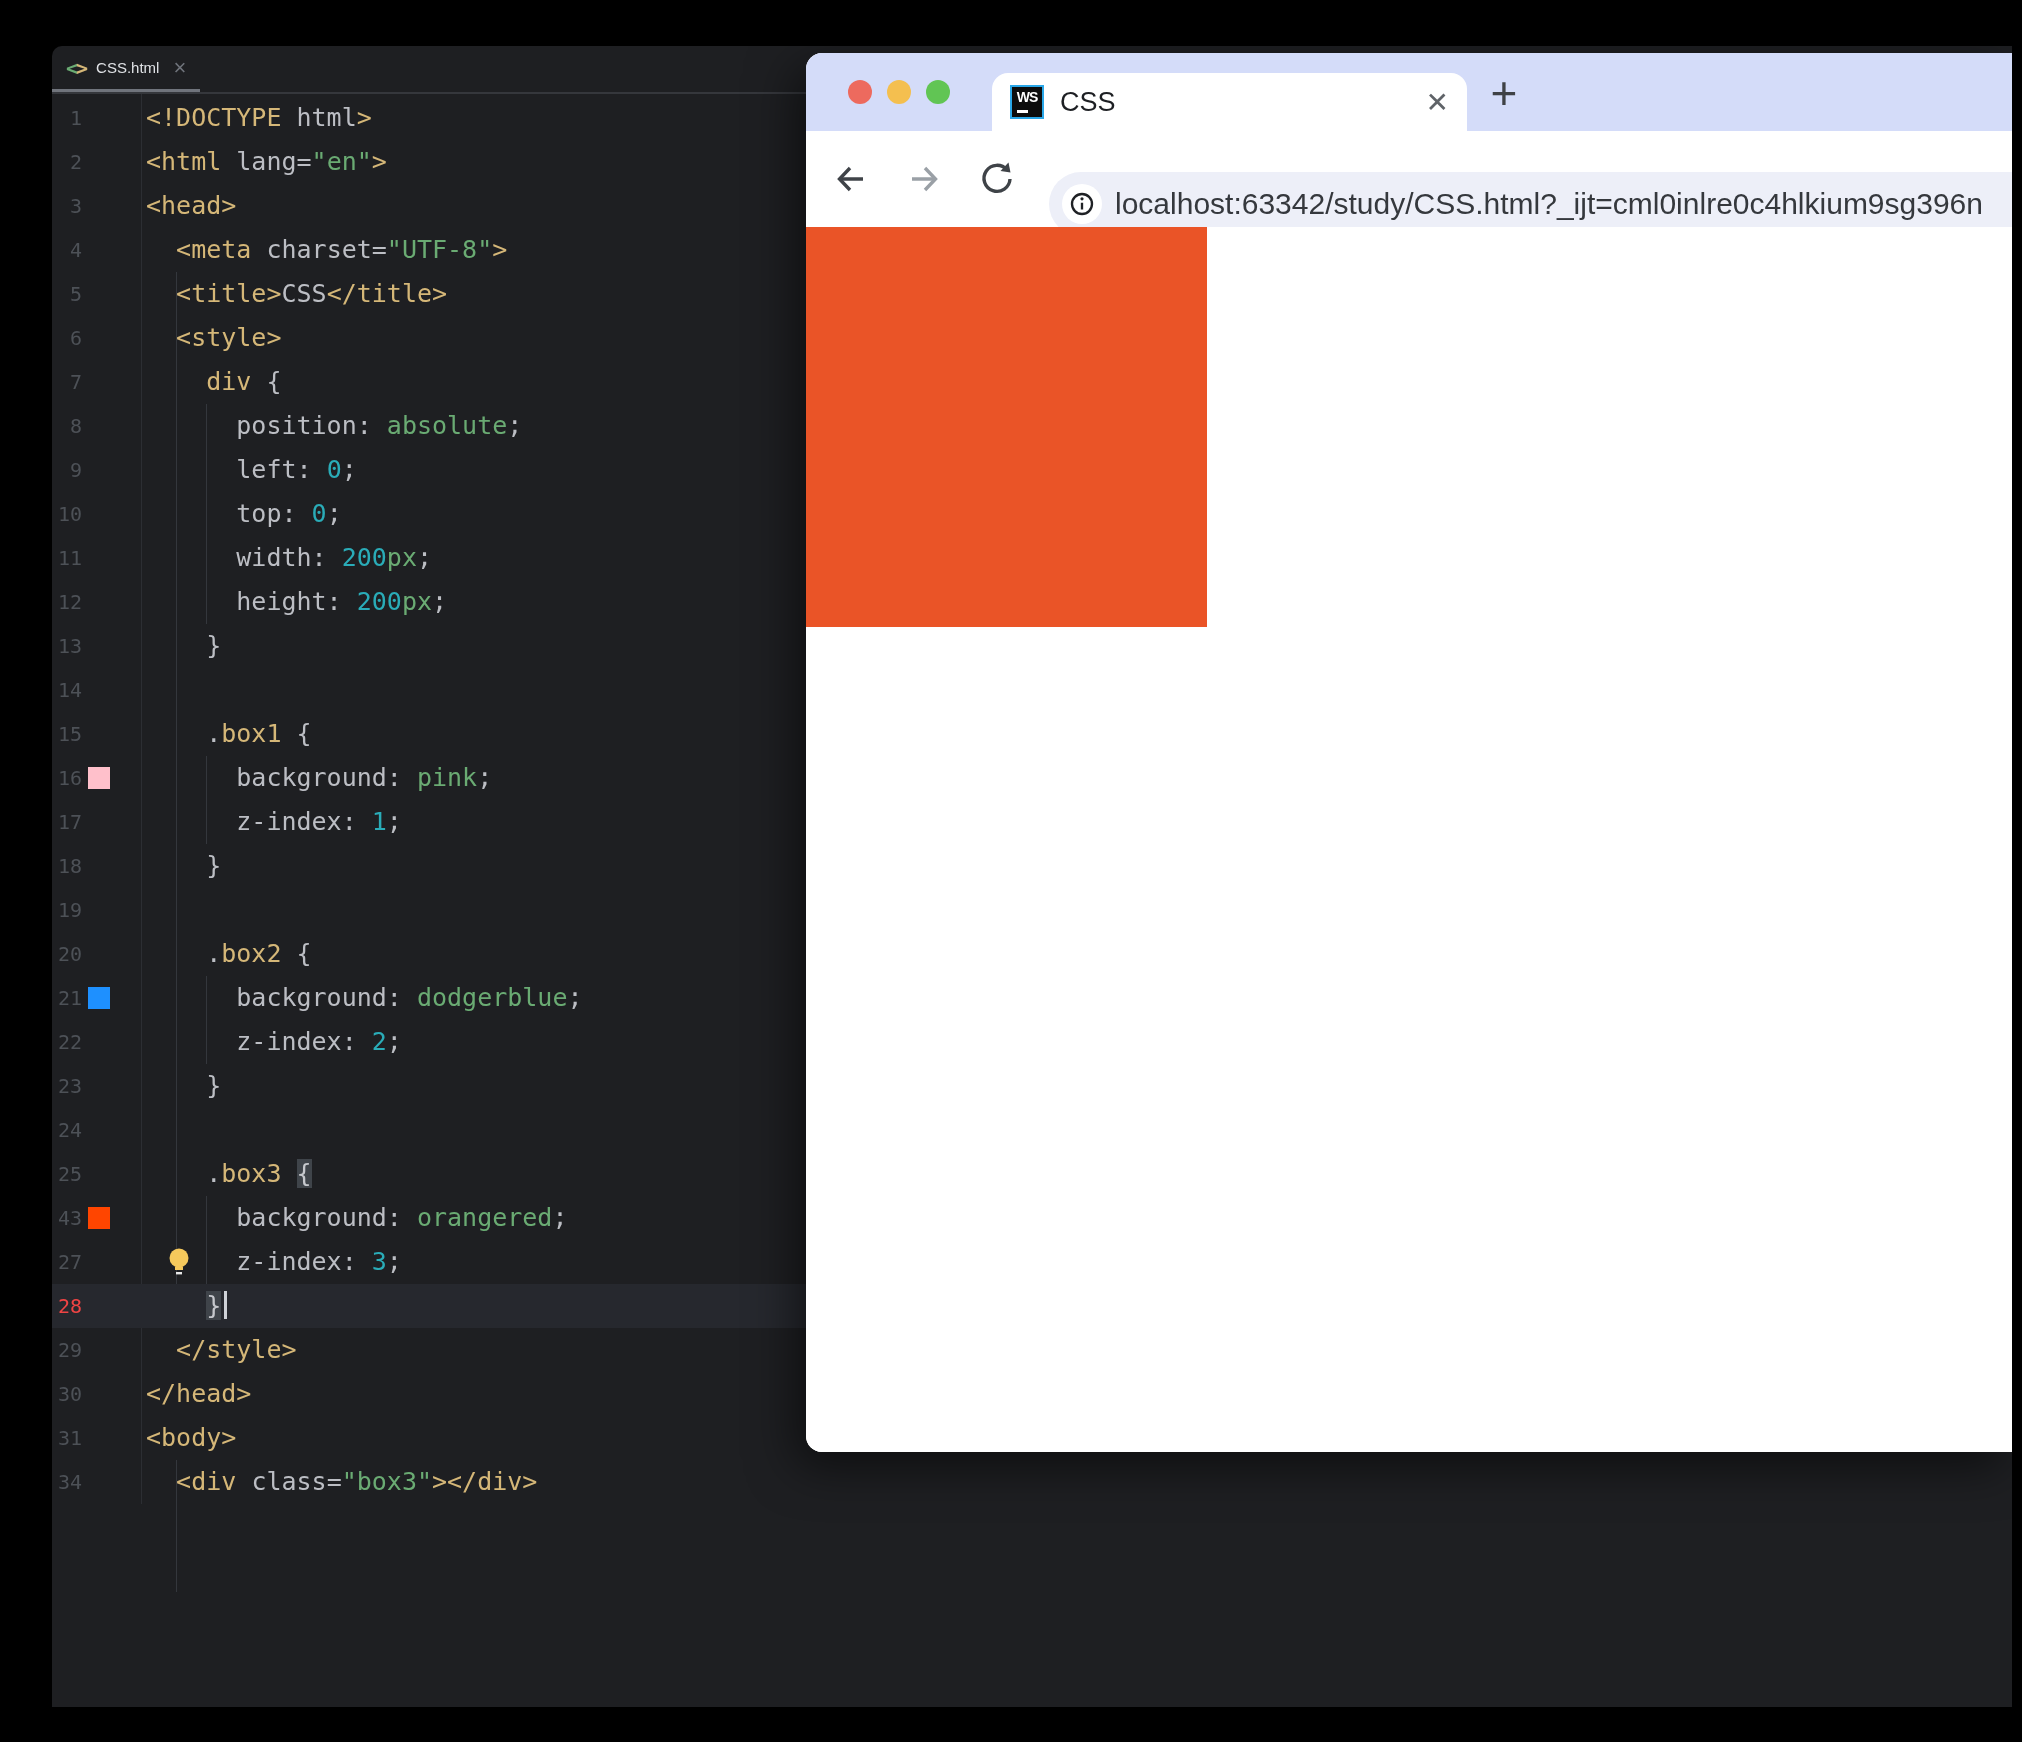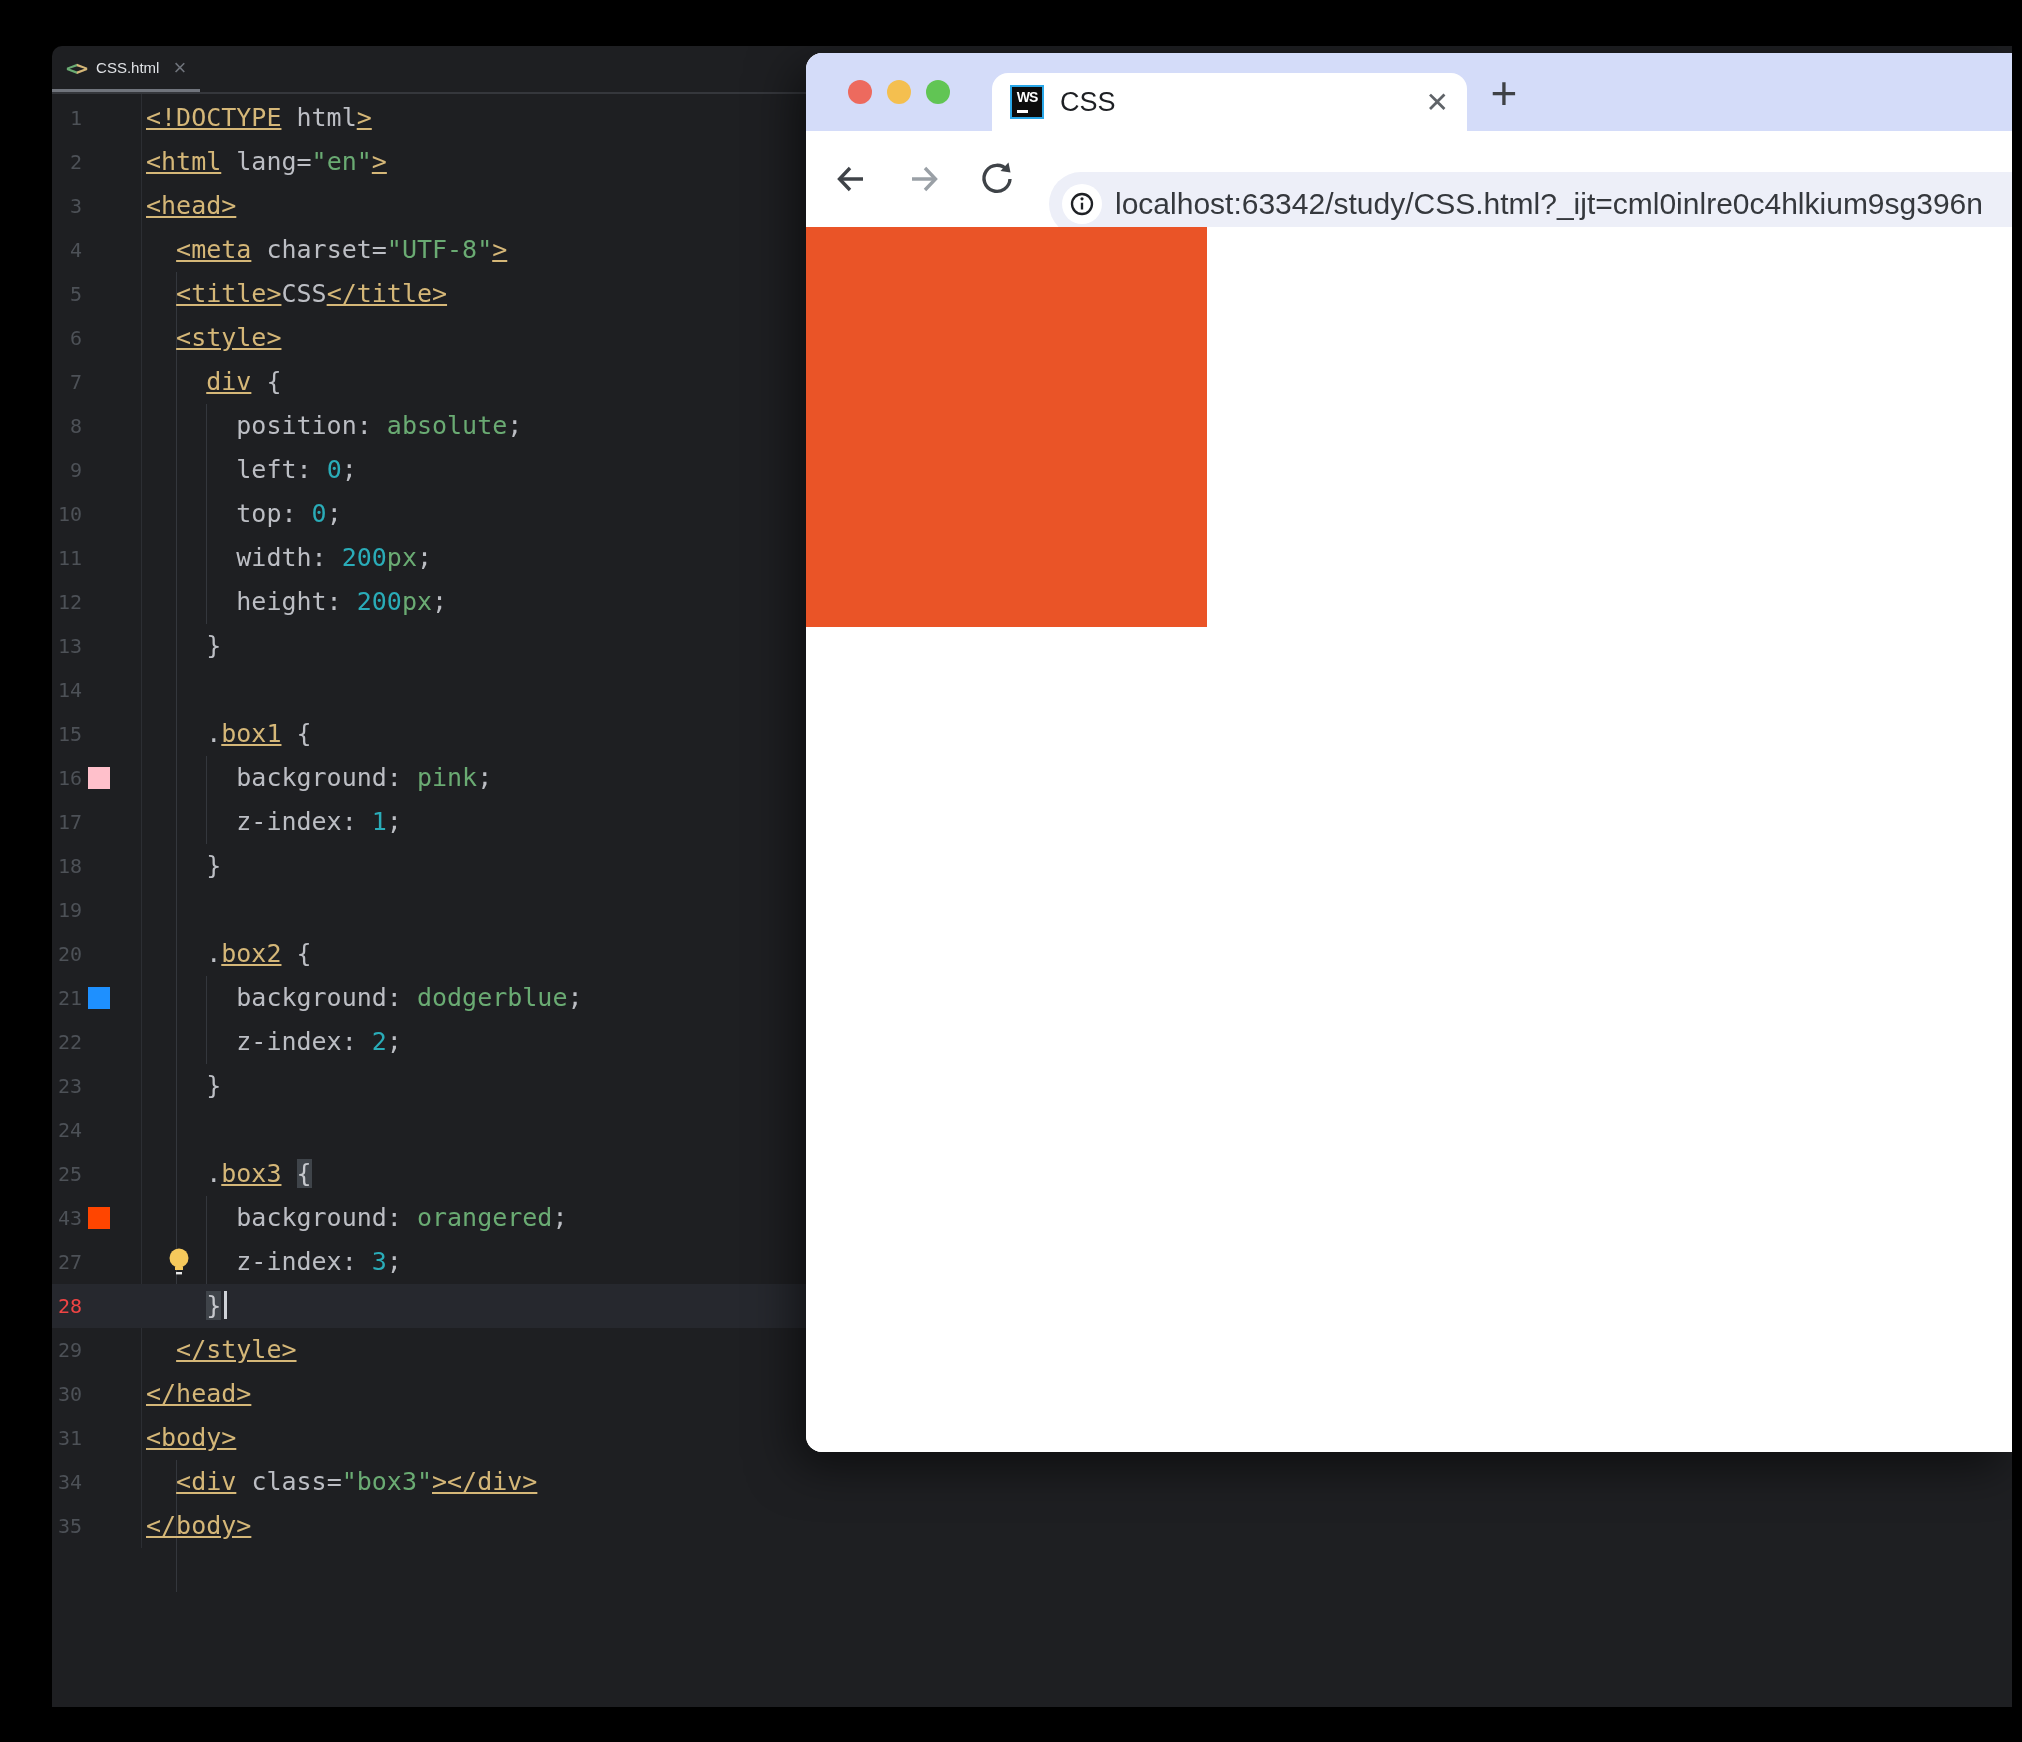--- a/index.html
+++ b/index.html
@@ -24,21 +24,21 @@
   .gutter-sep{position:absolute;left:89px;top:0;bottom:0;width:1px;background:#2c2e33;}
   .iguide{position:absolute;width:1px;background:#34373d;}
   .line{position:relative;height:44px;line-height:44px;white-space:pre;
         padding-left:94px;color:#bcbec4;}
   .line.current{background:#26282e;}
   .num{position:absolute;left:0;top:0;width:30px;text-align:right;
        font-size:20px;color:#4d5157;}
   .line.current .num{color:#ef4444;}
   .swatch{position:absolute;left:36px;top:11px;width:22px;height:22px;}
   .bulb{position:absolute;left:114px;top:7px;width:26px;height:32px;}
-  .tok-w{color:#bcbec4;} .tok-y{color:#d5b778;text-decoration:underline;} .tok-g{color:#6aab73;}
+  .tok-w{color:#bcbec4;} .tok-y{color:#d5b778;} .tok-g{color:#6aab73;}
   .tok-n{color:#2aacb8;} .tok-b{color:#c6c8cd;background:#3f444a;}
   .caret{display:inline-block;width:3px;height:28px;background:#cfd2d8;
          vertical-align:-5px;margin-left:3px;}
 
   
   .browser{position:absolute;left:806px;top:53px;width:1206px;height:1399px;
            border-radius:16px 0 0 16px;overflow:hidden;background:#fff;
            box-shadow:-10px 14px 48px rgba(0,0,0,.55);}
   .tabstrip{position:relative;height:78px;background:#d4dcf9;}
   .tlights{position:absolute;left:42px;top:27px;display:flex;gap:15px;}
@@ -119,21 +119,20 @@
         <div class="line"><span class="num">27</span><span class="bulb"><svg width="26" height="32" viewBox="0 0 26 32">
               <circle cx="13" cy="11" r="9.5" fill="#f6c95c"></circle>
               <rect x="9" y="20" width="8" height="3" fill="#f6c95c"></rect>
               <rect x="10" y="25" width="6" height="2.4" fill="#e8e8e8"></rect>
             </svg></span><span class="tok-w">      z-index: </span><span class="tok-n">3</span><span class="tok-w">;</span></div>
         <div class="line current"><span class="num">28</span><span class="tok-w">    </span><span class="tok-b">}</span><span class="caret"></span></div>
         <div class="line"><span class="num">29</span><span class="tok-w">  </span><span class="tok-y">&lt;/style&gt;</span></div>
         <div class="line"><span class="num">30</span><span class="tok-y">&lt;/head&gt;</span></div>
         <div class="line"><span class="num">31</span><span class="tok-y">&lt;body&gt;</span></div>
         <div class="line"><span class="num">34</span><span class="tok-w">  </span><span class="tok-y">&lt;div</span><span class="tok-w"> class=</span><span class="tok-g">"box3"</span><span class="tok-y">&gt;&lt;/div&gt;</span></div>
-        <div class="line"><span class="num">35</span><span class="tok-y">&lt;/body&gt;</span></div>
       </div>
   </div>
 </div>
 
 <div class="browser">
   <div class="tabstrip" style="background: rgb(212, 220, 249);">
     <div class="tlights">
       <div class="tl red"></div>
       <div class="tl yellow"></div>
       <div class="tl green"></div>

